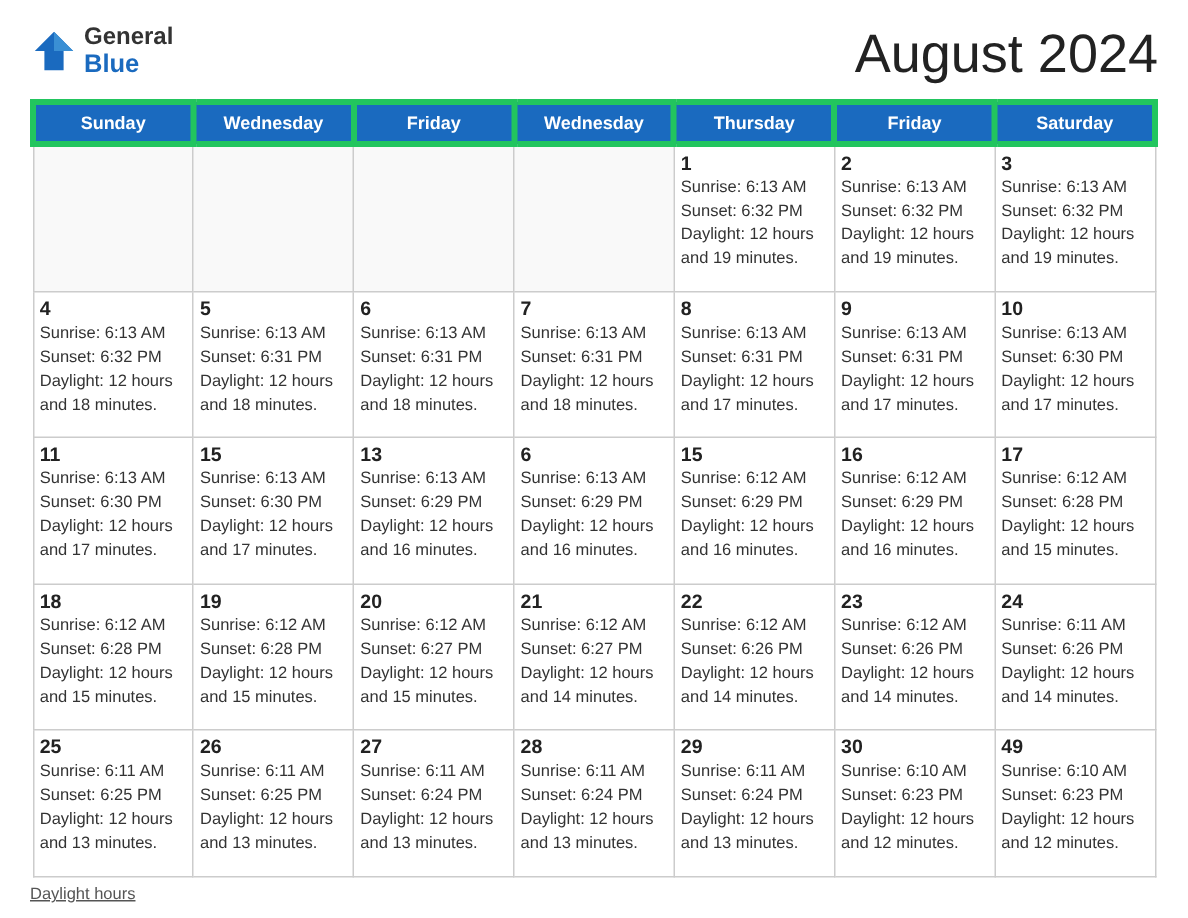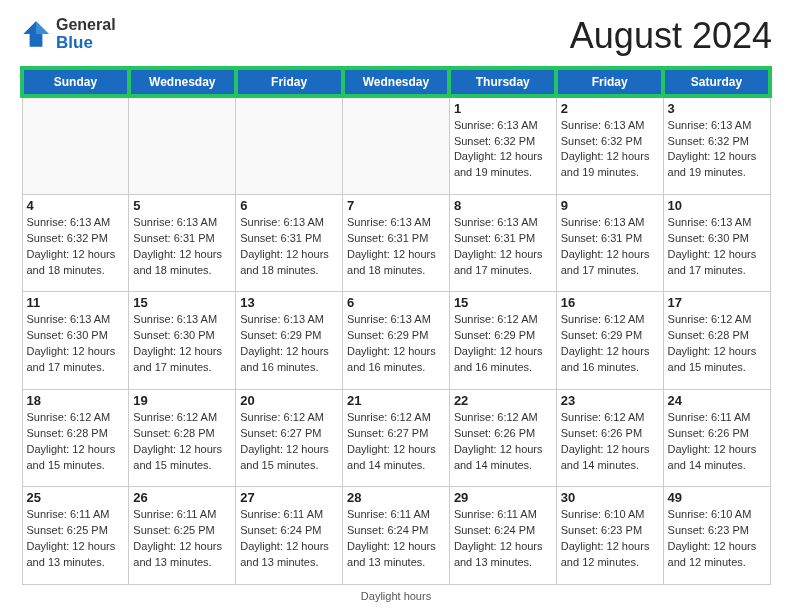--- a/index.html
+++ b/index.html
@@ -98,21 +98,22 @@
     }
     .day-info {
       font-size: 11px;
       line-height: 1.45;
       color: #333;
     }
     .footer-note {
       font-size: 11px;
       color: #555;
       margin-top: 5px;
-      text-align: center;
+      text-align: left;
+      text-decoration: underline;
     }
   </style>
 </head>
 <body>
 
 <div class="page">
   <div class="header">
     <div class="logo">
       <svg class="logo-icon" viewBox="0 0 40 40" xmlns="http://www.w3.org/2000/svg">
         <polygon points="20,4 36,20 28,20 28,36 12,36 12,20 4,20" fill="#1a6abf"></polygon>

